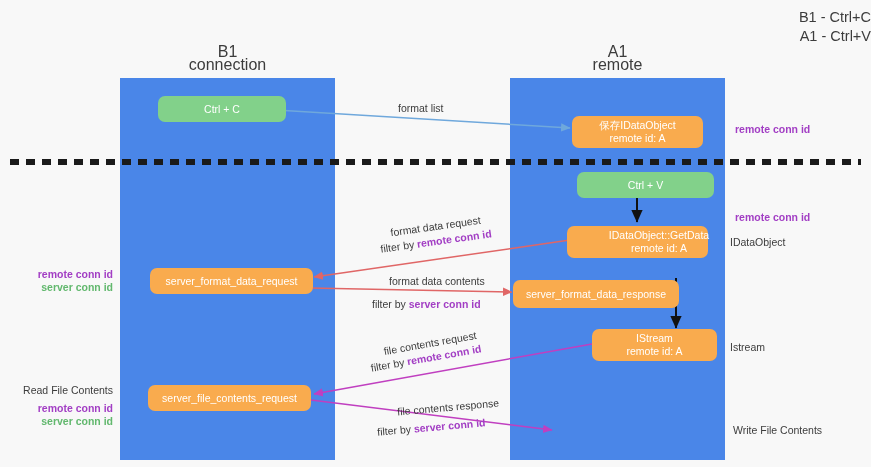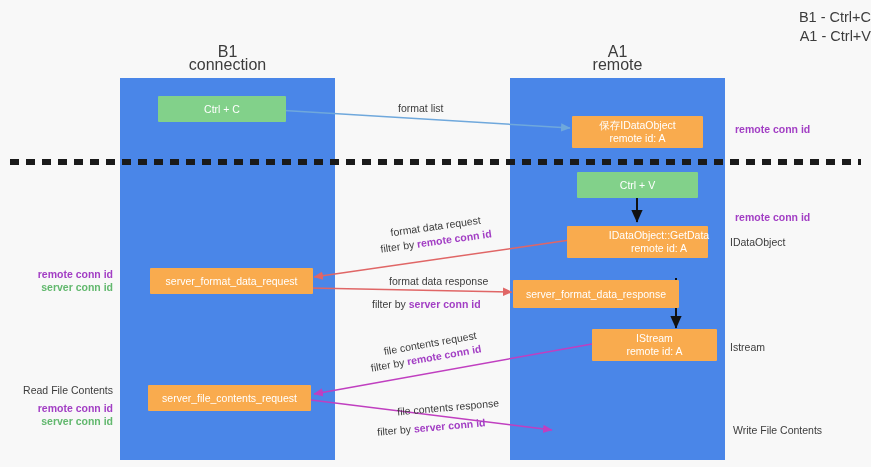--- a/index.html
+++ b/index.html
@@ -51,21 +51,21 @@
     position: absolute;
     box-sizing: border-box;
     display: flex;
     flex-direction: column;
     align-items: center;
     justify-content: center;
     color: #ffffff;
     font-size: 10.5px;
     line-height: 13px;
     text-align: center;
-    border-radius: 1px;
+    border-radius: 7px;
   }
   .node.green { background: #82d18a; }
   .node.orange { background: #f9ab4e; }
   .node .l2 { font-size: 10.5px; }
 
   
   .side-label {
     position: absolute;
     font-size: 10.5px;
     line-height: 13px;
@@ -143,21 +143,21 @@
 
   <div class="node green" style="left:158px; top:96px; width:128px; height:26px;">
     <div>Ctrl + C</div>
   </div>
 
   <div class="node orange" style="left:572px; top:116px; width:131px; height:32px;">
     <div>保存IDataObject</div>
     <div class="l2">remote id: A</div>
   </div>
 
-  <div class="node green" style="left:577px; top:172px; width:121px; height:26px;">
+  <div class="node green" style="left:577px; top:172px; width:137px; height:26px;">
     <div>Ctrl + V</div>
   </div>
 
   <div class="node orange" style="left:567px; top:226px; width:141px; height:32px;padding-left:43px;">
     <div>IDataObject::GetData</div>
     <div class="l2">remote id: A</div>
   </div>
 
   <div class="node orange" style="left:150px; top:268px; width:163px; height:26px;">
     <div>server_format_data_request</div>
@@ -179,21 +179,21 @@
 
   <div class="edge-label" style="left:398px; top:101px;">format list</div>
 
   <div class="edge-label" style="left:390px; top:219px; transform:rotate(-8deg);">
     <span>format data request</span>
   </div>
   <div class="edge-label" style="left:380px; top:234px; transform:rotate(-8deg);">
     <span>filter by </span><span class="purple">remote conn id</span>
   </div>
 
-  <div class="edge-label" style="left:389px; top:274px;">format data response</div>
+  <div class="edge-label" style="left:389px; top:274px;">format data contents</div>
   <div class="edge-label" style="left:372px; top:297px;">
     <span>filter by </span><span class="purple">server conn id</span>
   </div>
 
   <div class="edge-label" style="left:383px; top:336px; transform:rotate(-10deg);">file contents request</div>
   <div class="edge-label" style="left:370px; top:351px; transform:rotate(-10deg);">
     <span>filter by </span><span class="purple">remote conn id</span>
   </div>
 
   <div class="edge-label" style="left:397px; top:400px; transform:rotate(-5deg);">file contents response</div>

